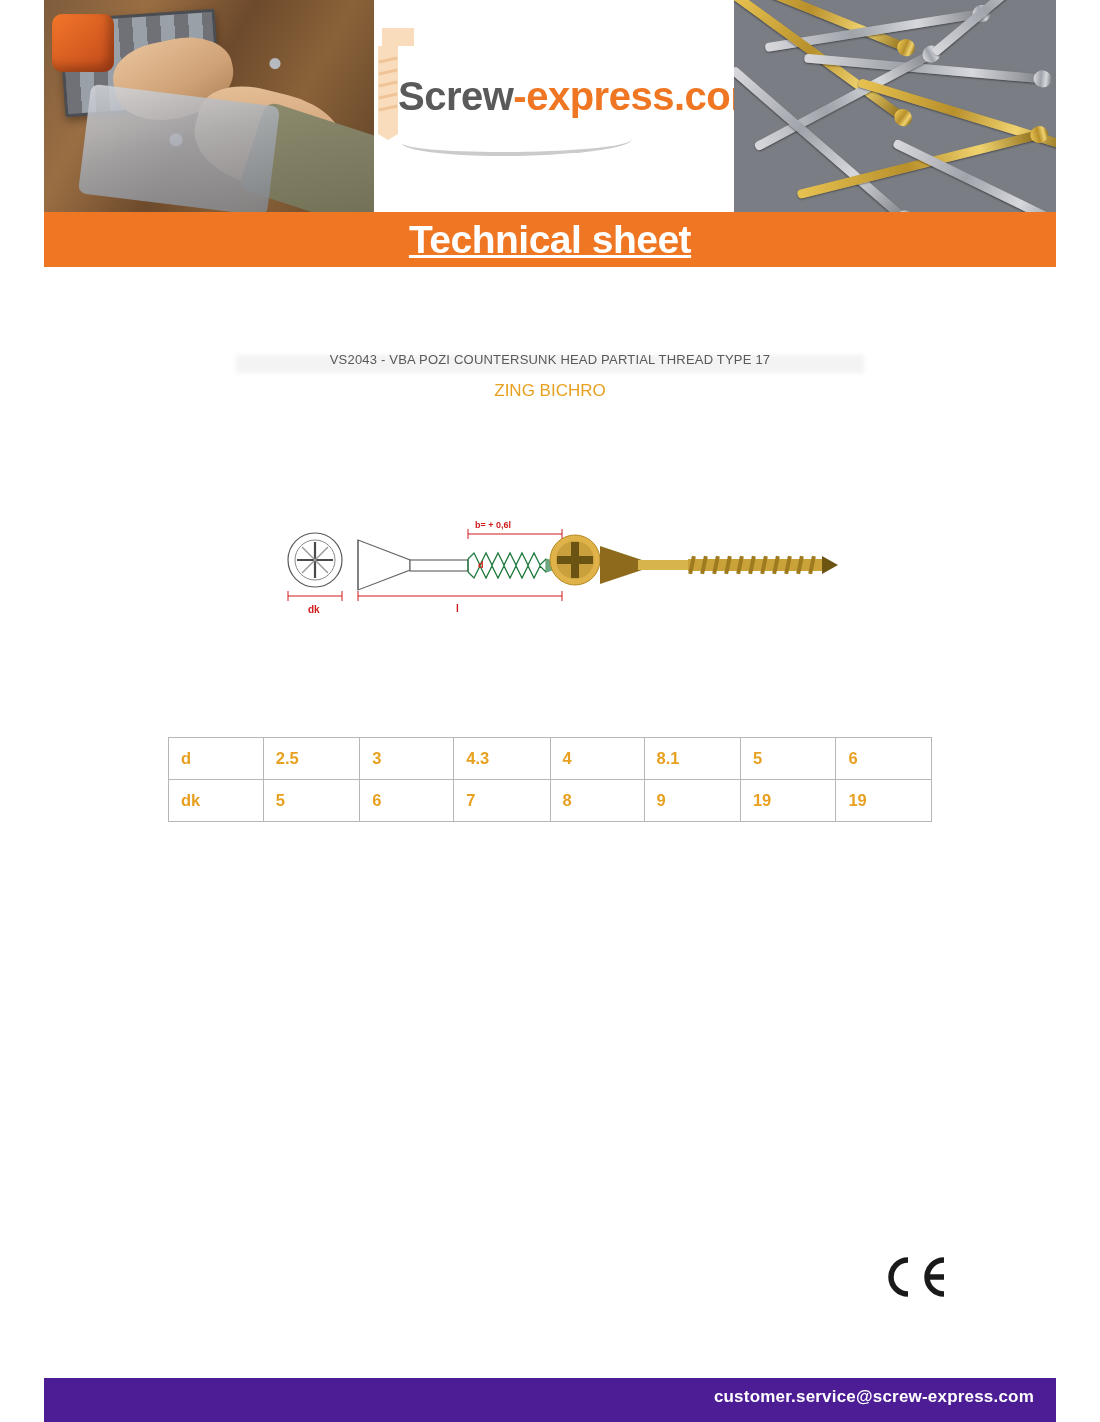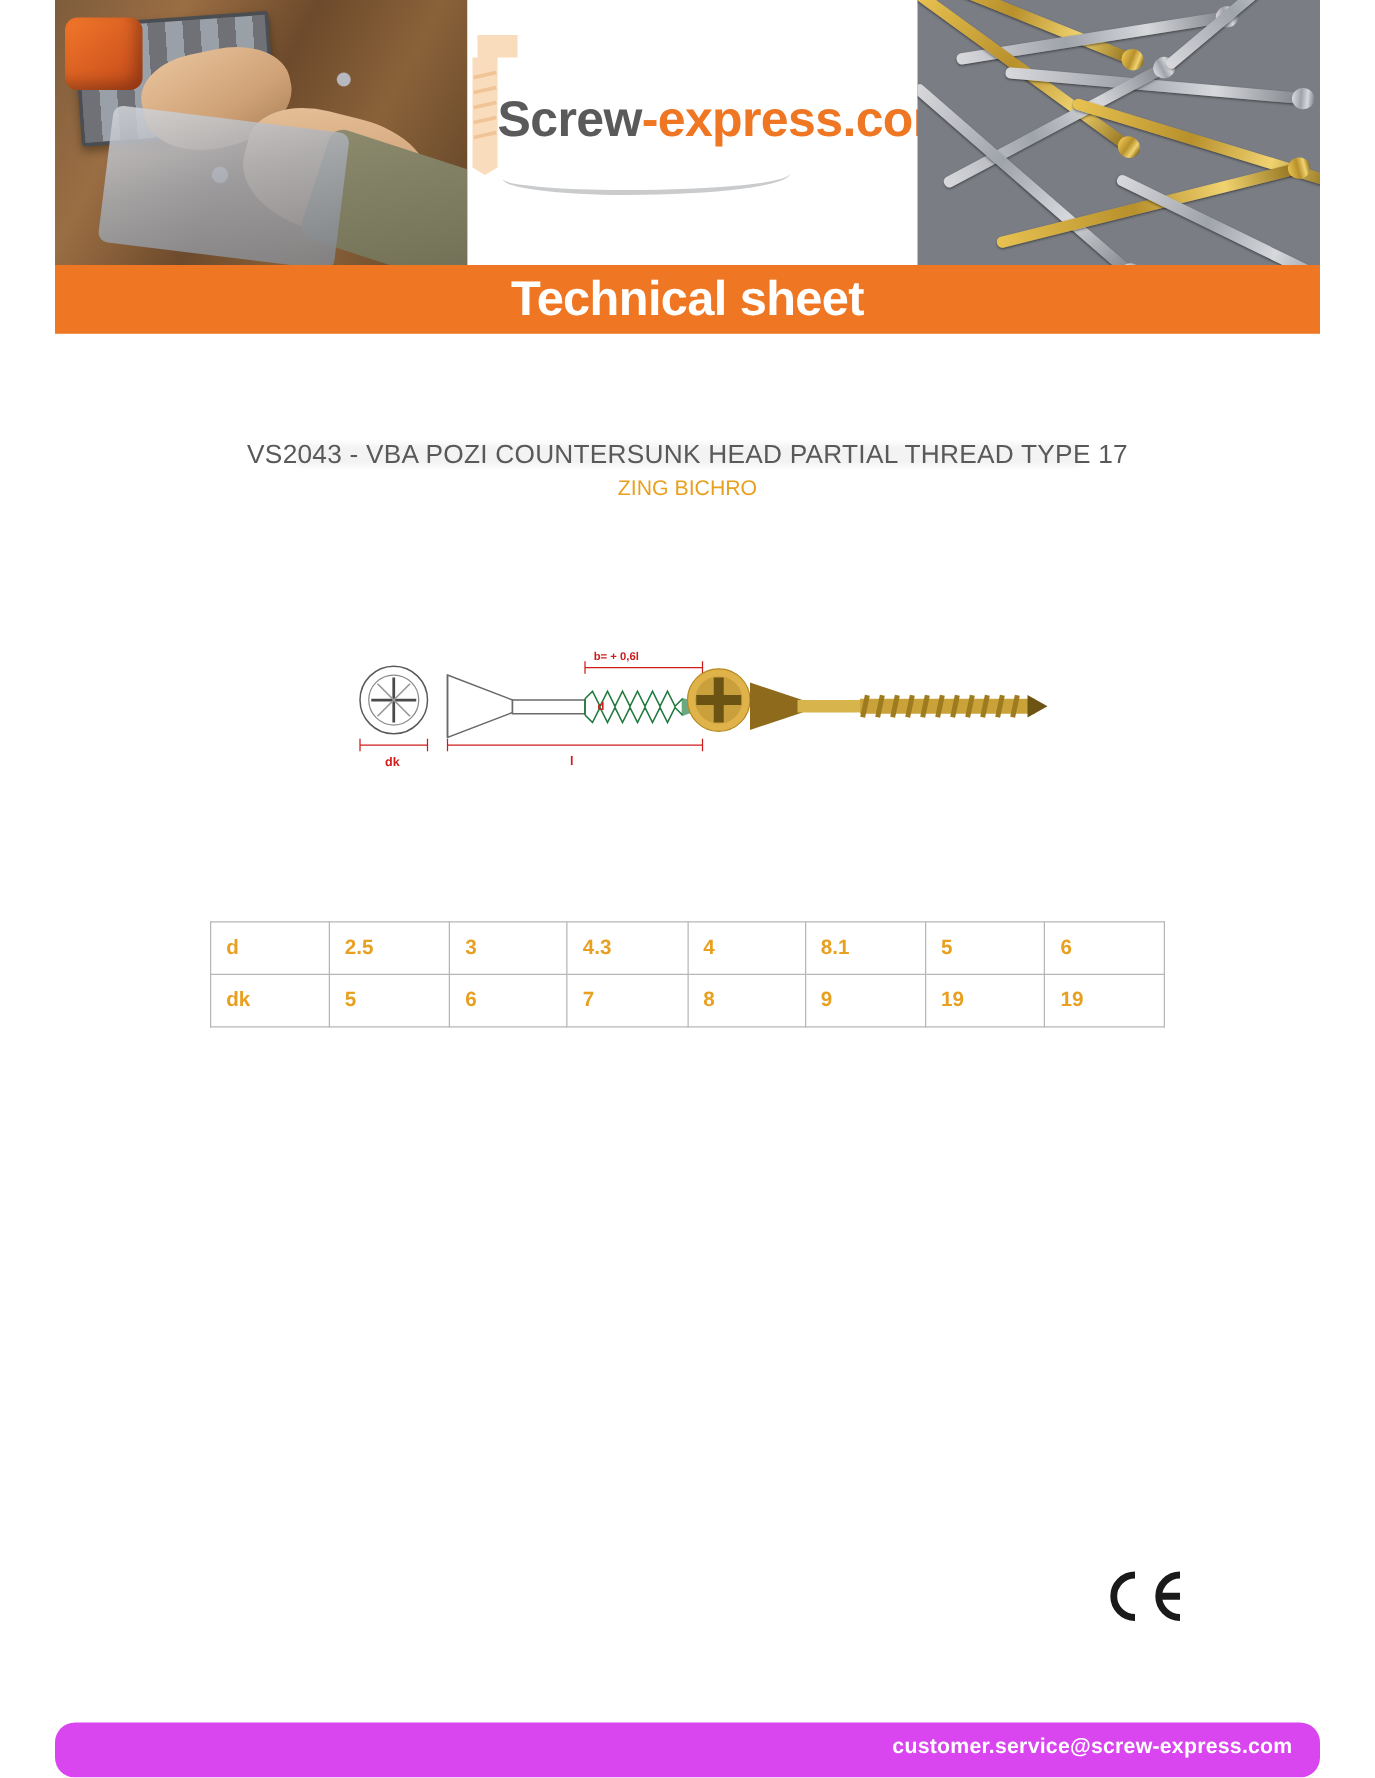--- a/index.html
+++ b/index.html
@@ -176,29 +176,30 @@
   }
   .title-band-text {
     position: absolute;
     left: 0; right: 0;
     top: 6px;
     text-align: center;
     color: #ffffff;
     font-size: 39px;
     font-weight: bold;
     letter-spacing: -0.5px;
+    text-decoration: underline;
   }
 
   
   .doc-title {
     position: absolute;
     left: 0; right: 0;
     top: 352px;
     text-align: center;
-    font-size: 21px;
+    font-size: 13px;
     color: #595959;
     letter-spacing: .2px;
   }
   .doc-subtitle {
     position: absolute;
     left: 0; right: 0;
     top: 381px;
     text-align: center;
     font-size: 17px;
     font-weight: normal;
@@ -253,22 +254,21 @@
     color: #1a1a1a;
   }
 
   
   .footer {
     position: absolute;
     left: 44px;
     top: 1378px;
     width: 1012px;
     height: 44px;
-    background: #d946ef;
-    border-radius: 16px;
+    background: #4c1d95;
   }
   .footer-email {
     position: absolute;
     right: 22px;
     top: 9px;
     color: #ffffff;
     font-size: 17px;
     font-weight: bold;
     letter-spacing: .2px;
   }

